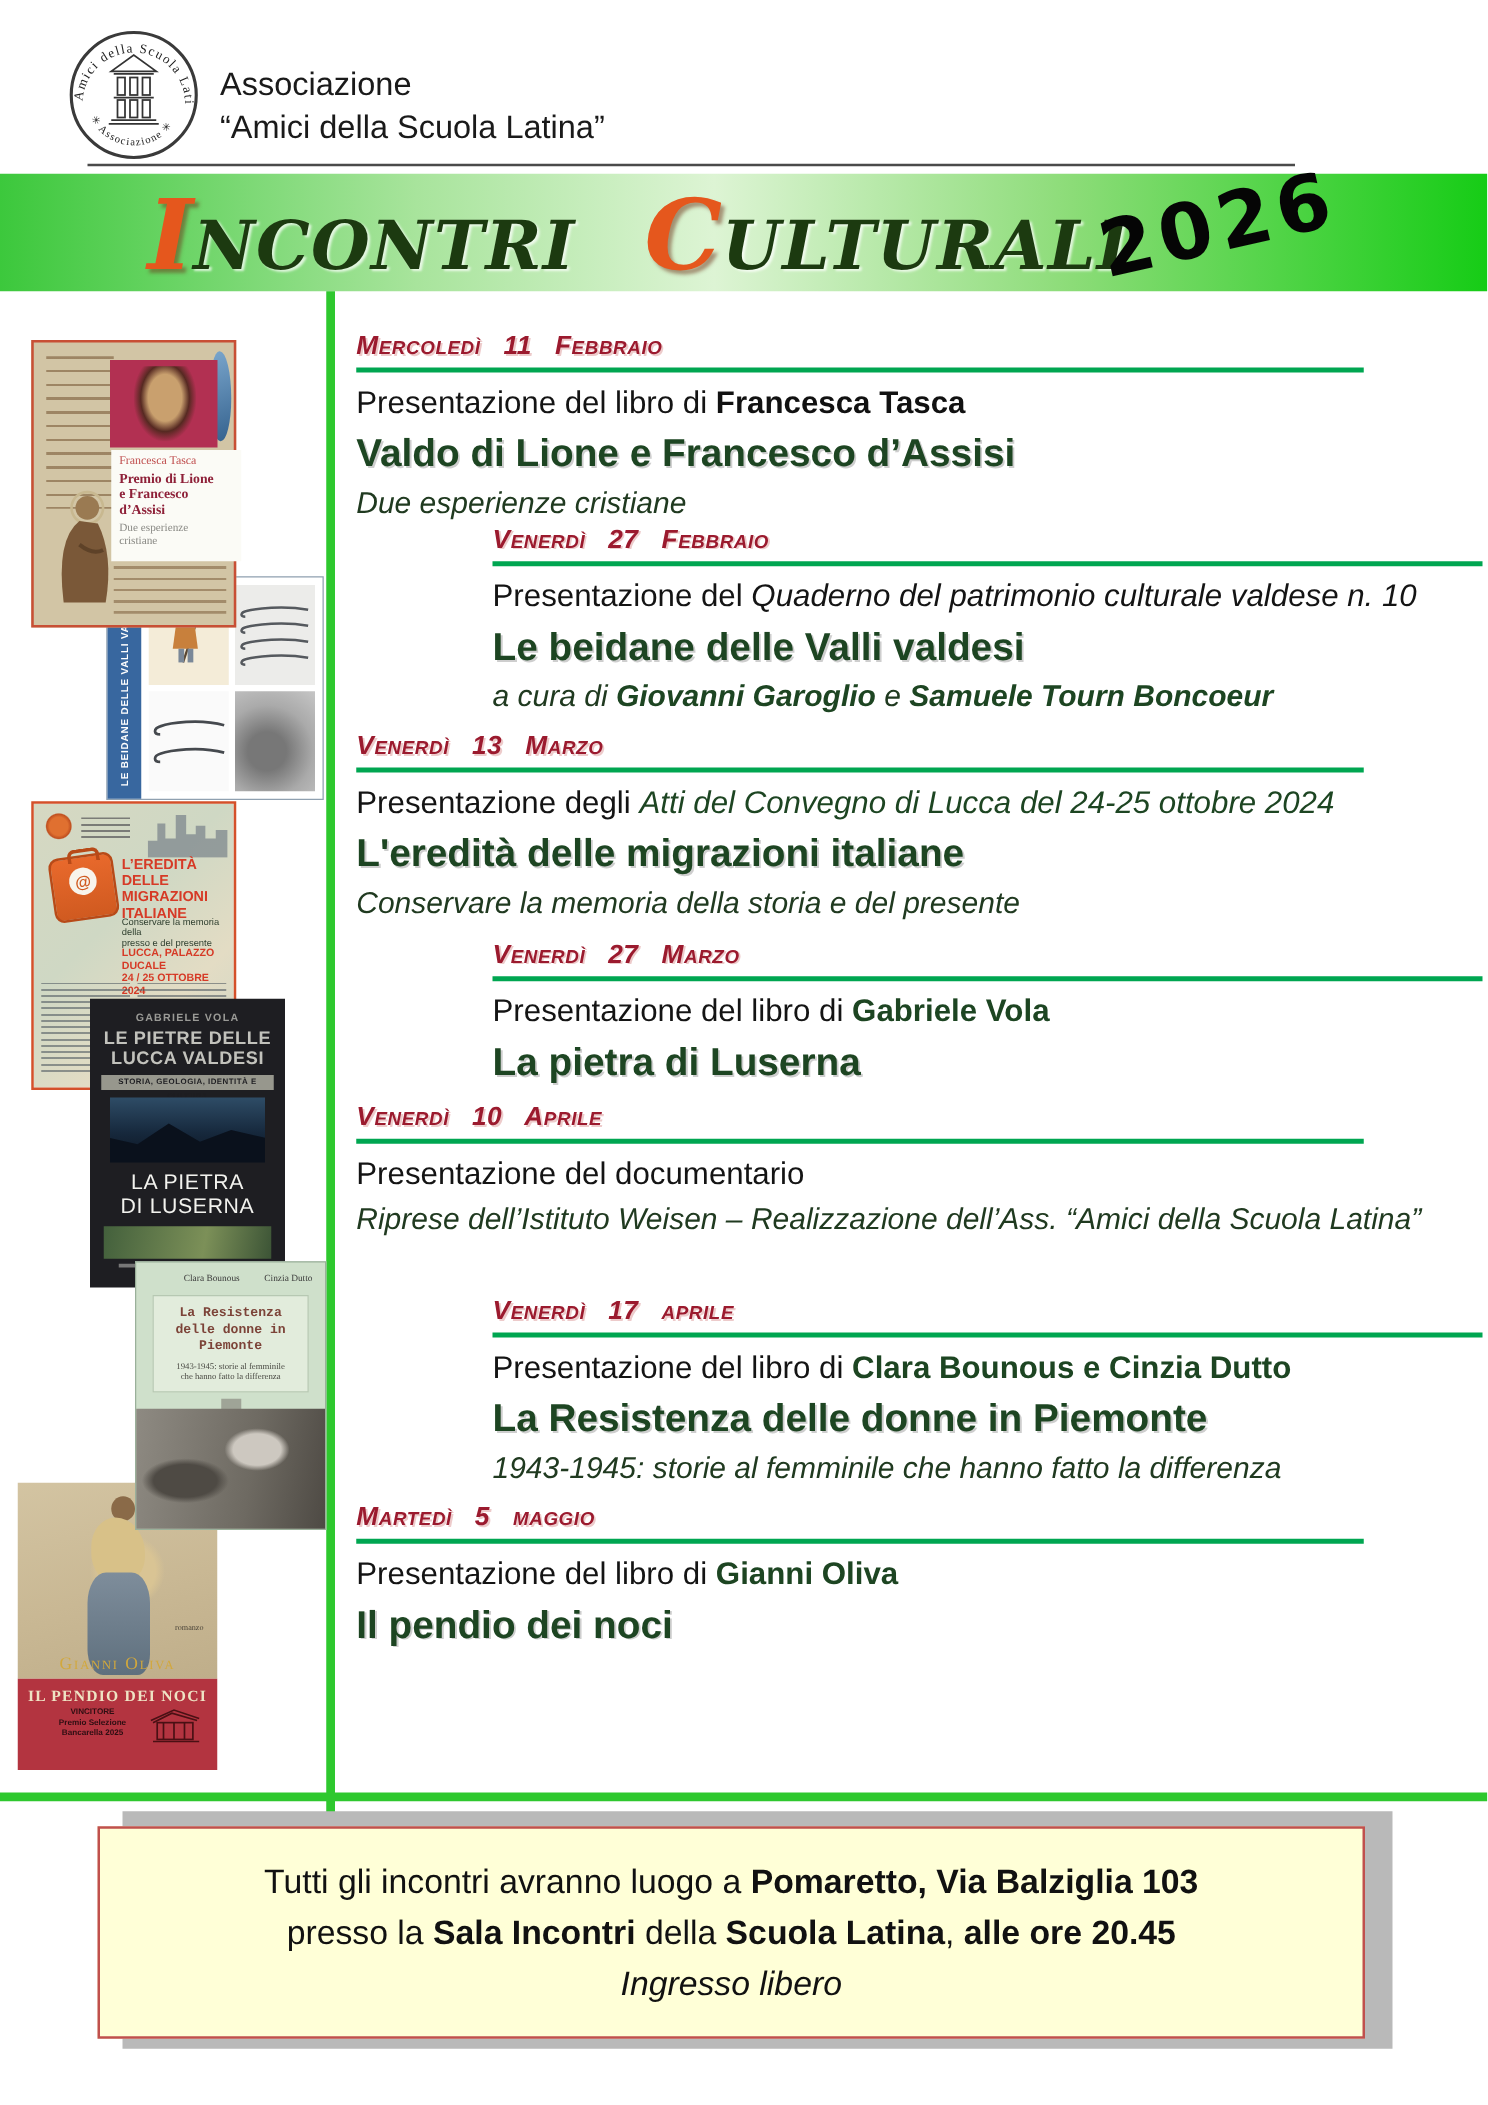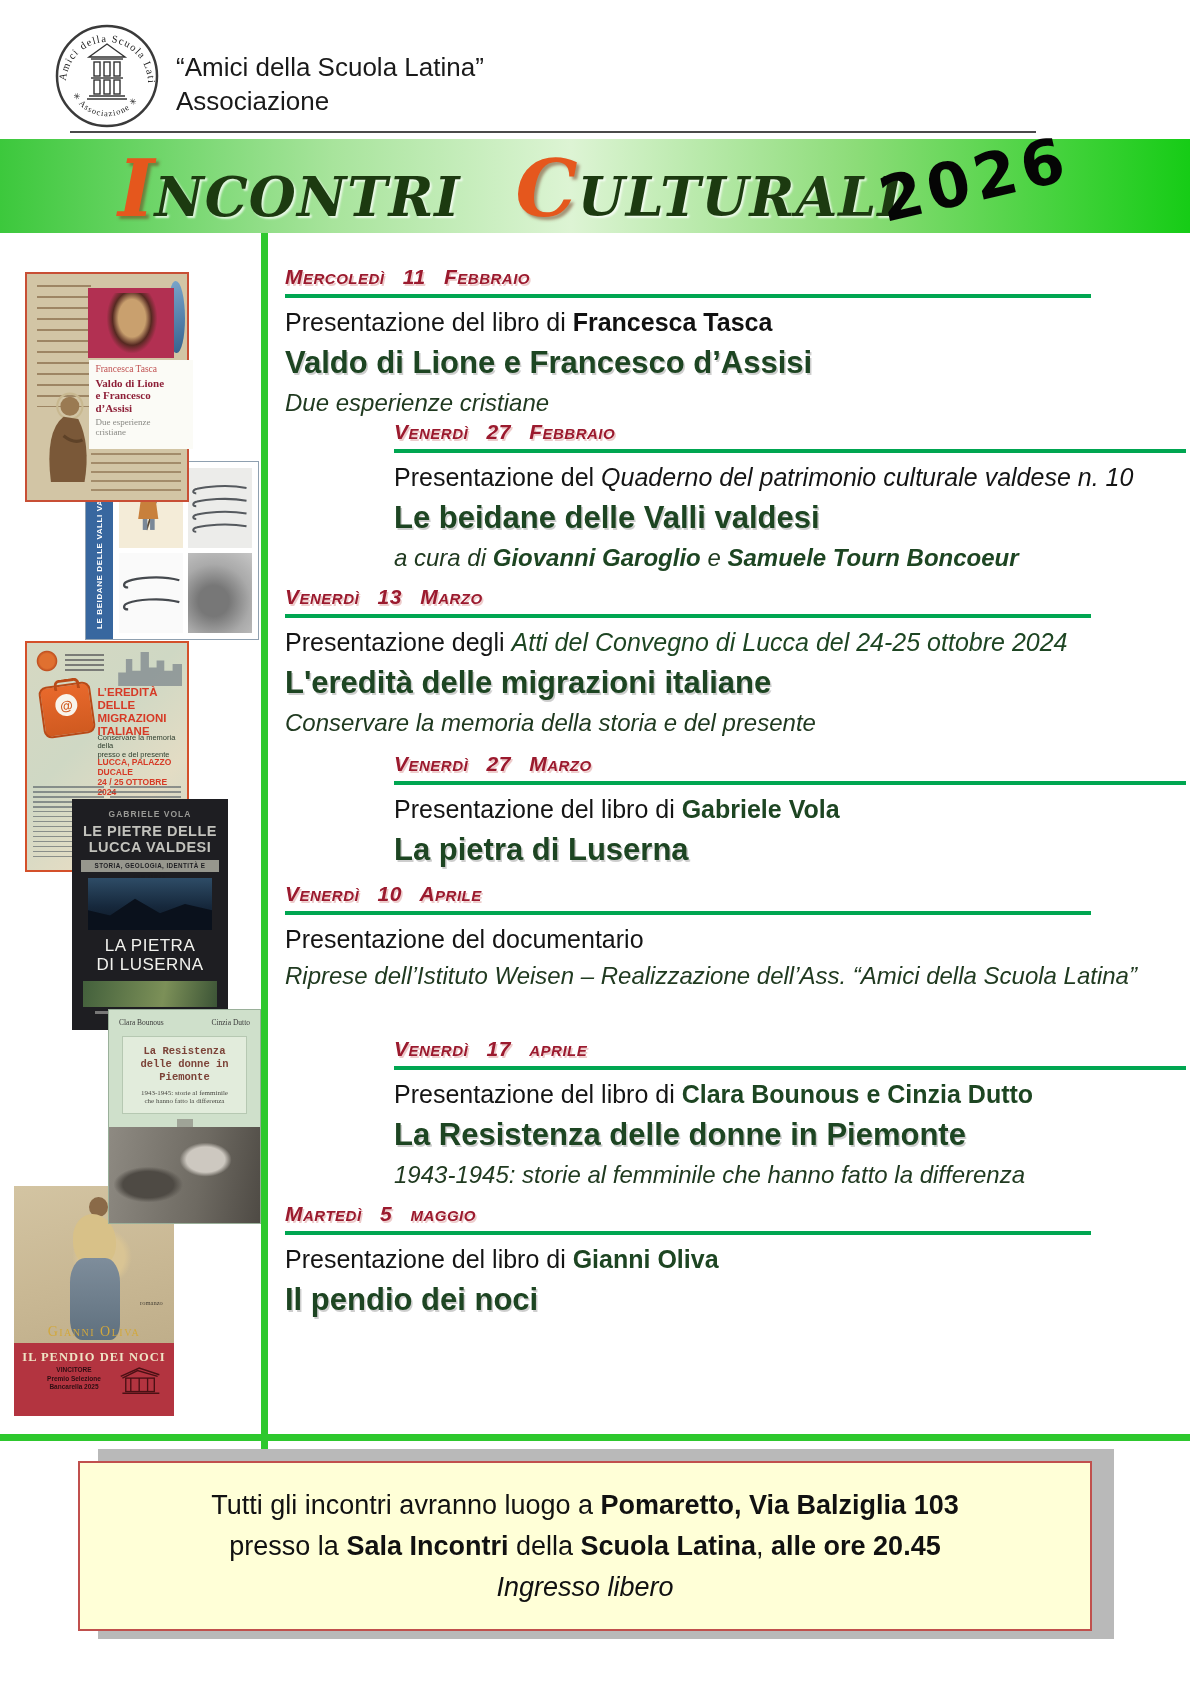--- a/index.html
+++ b/index.html
@@ -115,21 +115,21 @@
            background:linear-gradient(#2e4c66 0%,#16283c 55%,#0c1420 100%);}
   .cv4-mtn{position:absolute;inset:0;background:#0a111c;
            clip-path:polygon(0 100%,0 62%,18% 72%,38% 40%,58% 68%,78% 50%,100% 62%,100% 100%);}
   .cv4-title{margin-top:6px;font-size:17px;font-weight:400;color:#f2f2ee;line-height:19px;letter-spacing:.5px;}
   .cv4-photo2{margin:7px auto 0;width:86%;height:26px;background:linear-gradient(100deg,#43603c,#7c9058 60%,#3c5436);}
   .cv4-caption{margin:4px auto 0;width:70%;height:3px;background:#777;}
 
   
   #cover-resistenza{left:108px;top:1009px;width:153px;height:215px;z-index:6;background:#cfe0cb;border:1px solid #9ab09a;}
   .cv5-authors{display:flex;justify-content:space-between;padding:8px 10px 0;font-size:7.5px;color:#3a3a3a;
-           font-family:"Liberation Serif",serif;}
+           font-family:"Liberation Serif",serif;margin-left:28px;}
   .cv5-panel{margin:9px auto 0;width:78%;background:#e2ecdc;border:1px solid #b6c8b2;padding:8px 3px;
            text-align:center;font-family:"Liberation Serif",serif;}
   .cv5-title{font-size:10.5px;font-weight:bold;color:#7c4338;line-height:13px;font-family:Liberation Mono, monospace;}
   .cv5-sub{margin-top:5px;font-size:7px;color:#4a4a44;line-height:8px;}
   .cv5-logo{margin:5px auto 0;width:16px;height:10px;background:#8a8a80;opacity:.7;}
   .cv5-photo{position:absolute;left:0;right:0;bottom:0;height:45%;
       background:radial-gradient(ellipse at 64% 34%,#cdc8c0 0 14%,transparent 19%),
                  radial-gradient(ellipse at 26% 60%,#4e4a44 0 16%,transparent 22%),
                  linear-gradient(100deg,#8e8a82,#6e6a62 60%,#4e4a44);}
 
@@ -176,22 +176,22 @@
         <rect x="62" y="41" width="6" height="14"></rect>
       <line x1="39" y1="57" x2="71" y2="57"></line>
       <rect x="42" y="59" width="6" height="14"></rect>
         <rect x="52" y="59" width="6" height="14"></rect>
         <rect x="62" y="59" width="6" height="14"></rect>
       <line x1="37" y1="75" x2="73" y2="75"></line>
         <line x1="35" y1="78" x2="75" y2="78"></line>
     </g>
   </svg>
   <div class="org-name">
+    <div>Associazione</div>
     <div>“Amici della Scuola Latina”</div>
-    <div>Associazione</div>
   </div>
   <div class="top-rule"></div>
 
   <div class="banner">
     <div class="banner-title">
       <span class="init">I</span><span class="rest">NCONTRI</span><span class="init init2">C</span><span class="rest">ULTURALI</span>
     </div>
     <div class="banner-year">2026</div>
   </div>
 
@@ -238,21 +238,21 @@
   <div class="cv" id="cover-valdo">
     <div class="cv1-lines"></div>
     <div class="cv1-lines2"></div>
     <div class="cv1-blue"></div>
     <div class="cv1-red">
       <div class="cv1-face"></div>
     </div>
     <div class="cv1-panel">
       <div class="cv1-author">Francesca Tasca</div>
       <div class="cv1-title">
-        <div>Valdo di Lione</div>
+        <div>Premio di Lione</div>
         <div>e Francesco</div>
         <div>d’Assisi</div>
       </div>
       <div class="cv1-sub">
         <div>Due esperienze</div>
         <div>cristiane</div>
       </div>
     </div>
     <svg class="cv1-monk" viewBox="0 0 70 90">
       <circle cx="36" cy="16" r="9" fill="#9a7a52"></circle>

